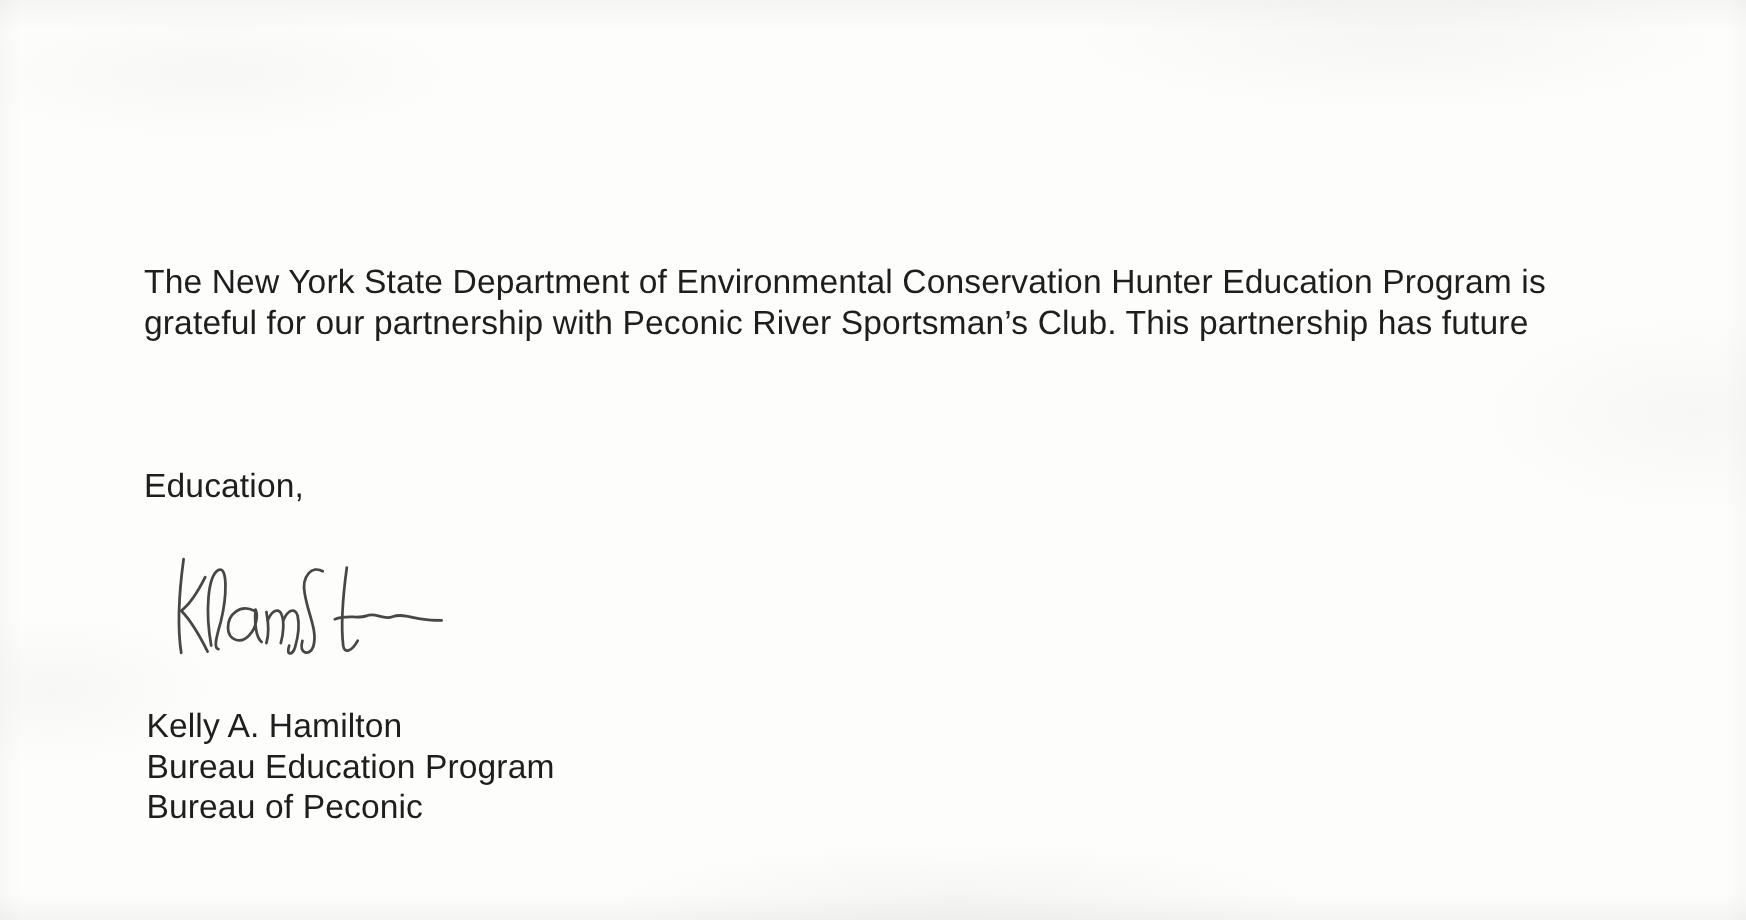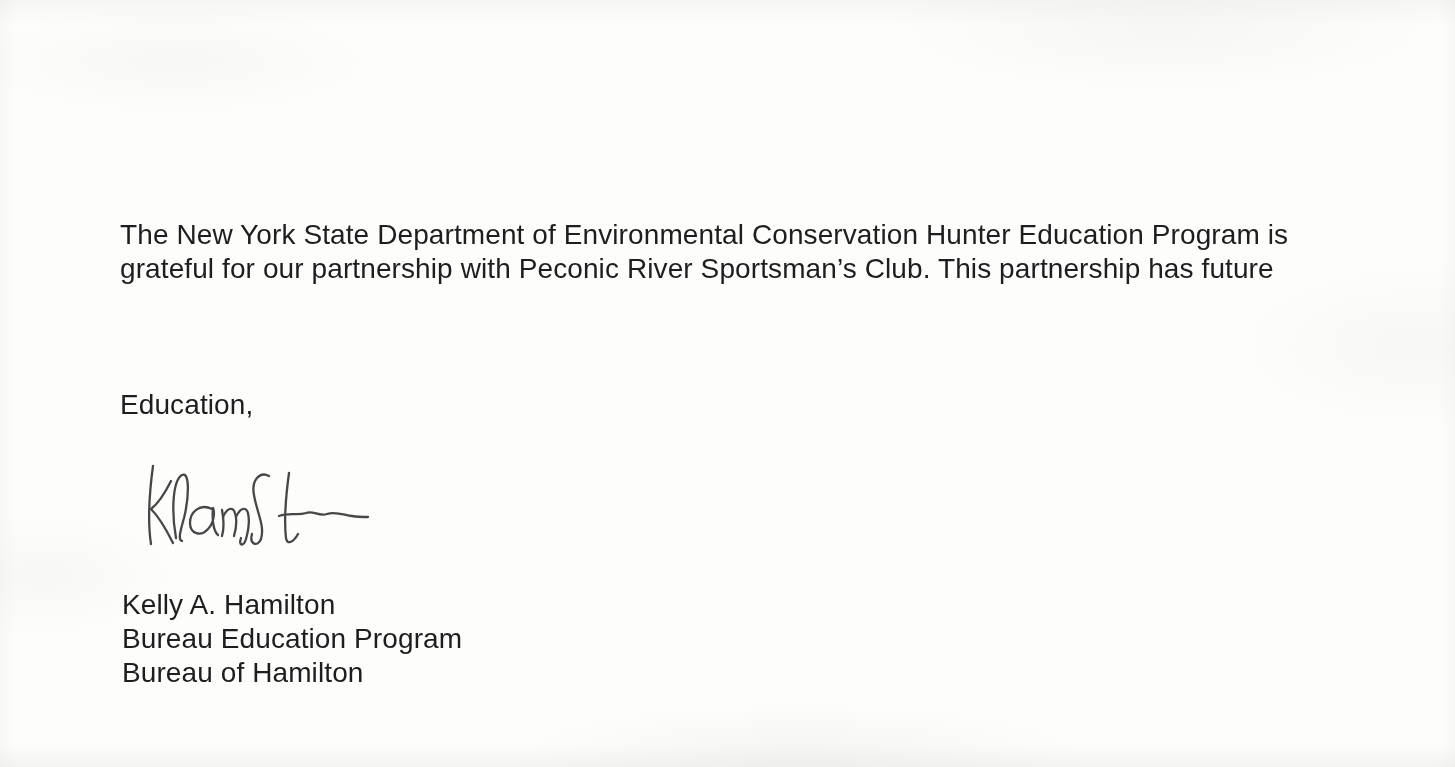--- a/index.html
+++ b/index.html
@@ -89,16 +89,16 @@
 
       <path d="M 151 27 C 148 49 146 75 148 92 C 149 99 155 97 160 88"></path>
 
       <path d="M 141 70 C 152 66 160 70 168 67 C 175 64 181 71 189 68 C 197 65 206 69 214 70 C 220 71 226 71 230 71"></path>
     </svg>
   </div>
 
   <div class="letter-text signoff-block">
     <div>Kelly A. Hamilton</div>
     <div>Bureau Education Program</div>
-    <div>Bureau of Hamilton</div>
+    <div>Bureau of Peconic</div>
   </div>
 
 </div>
 
 </body></html>

